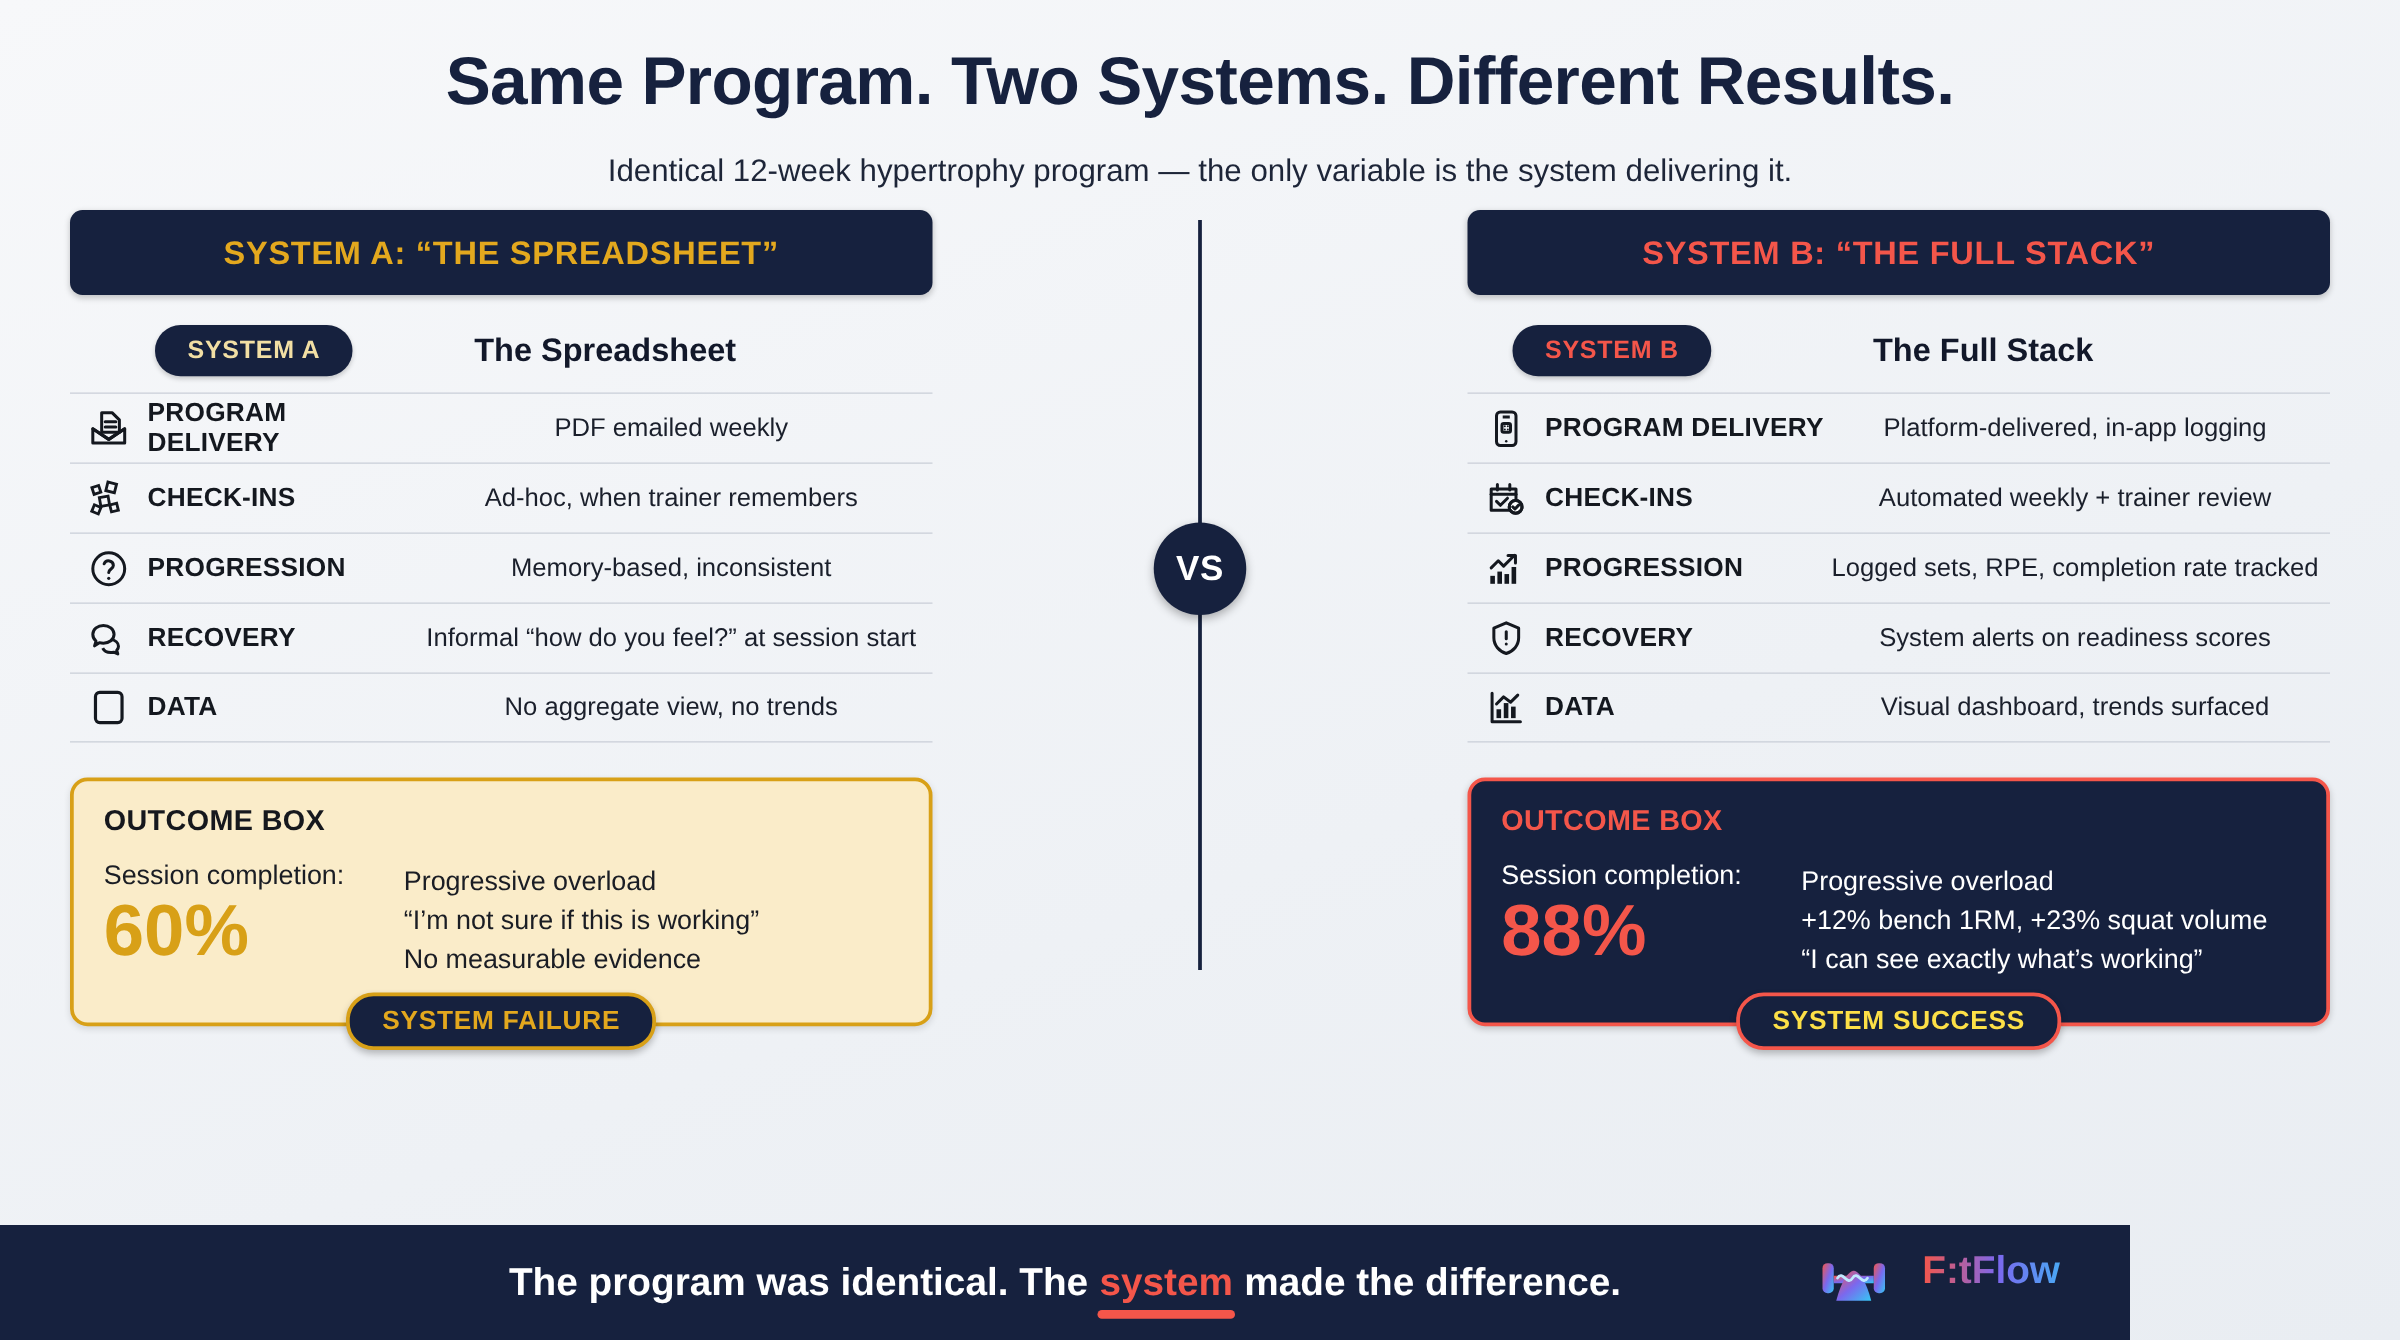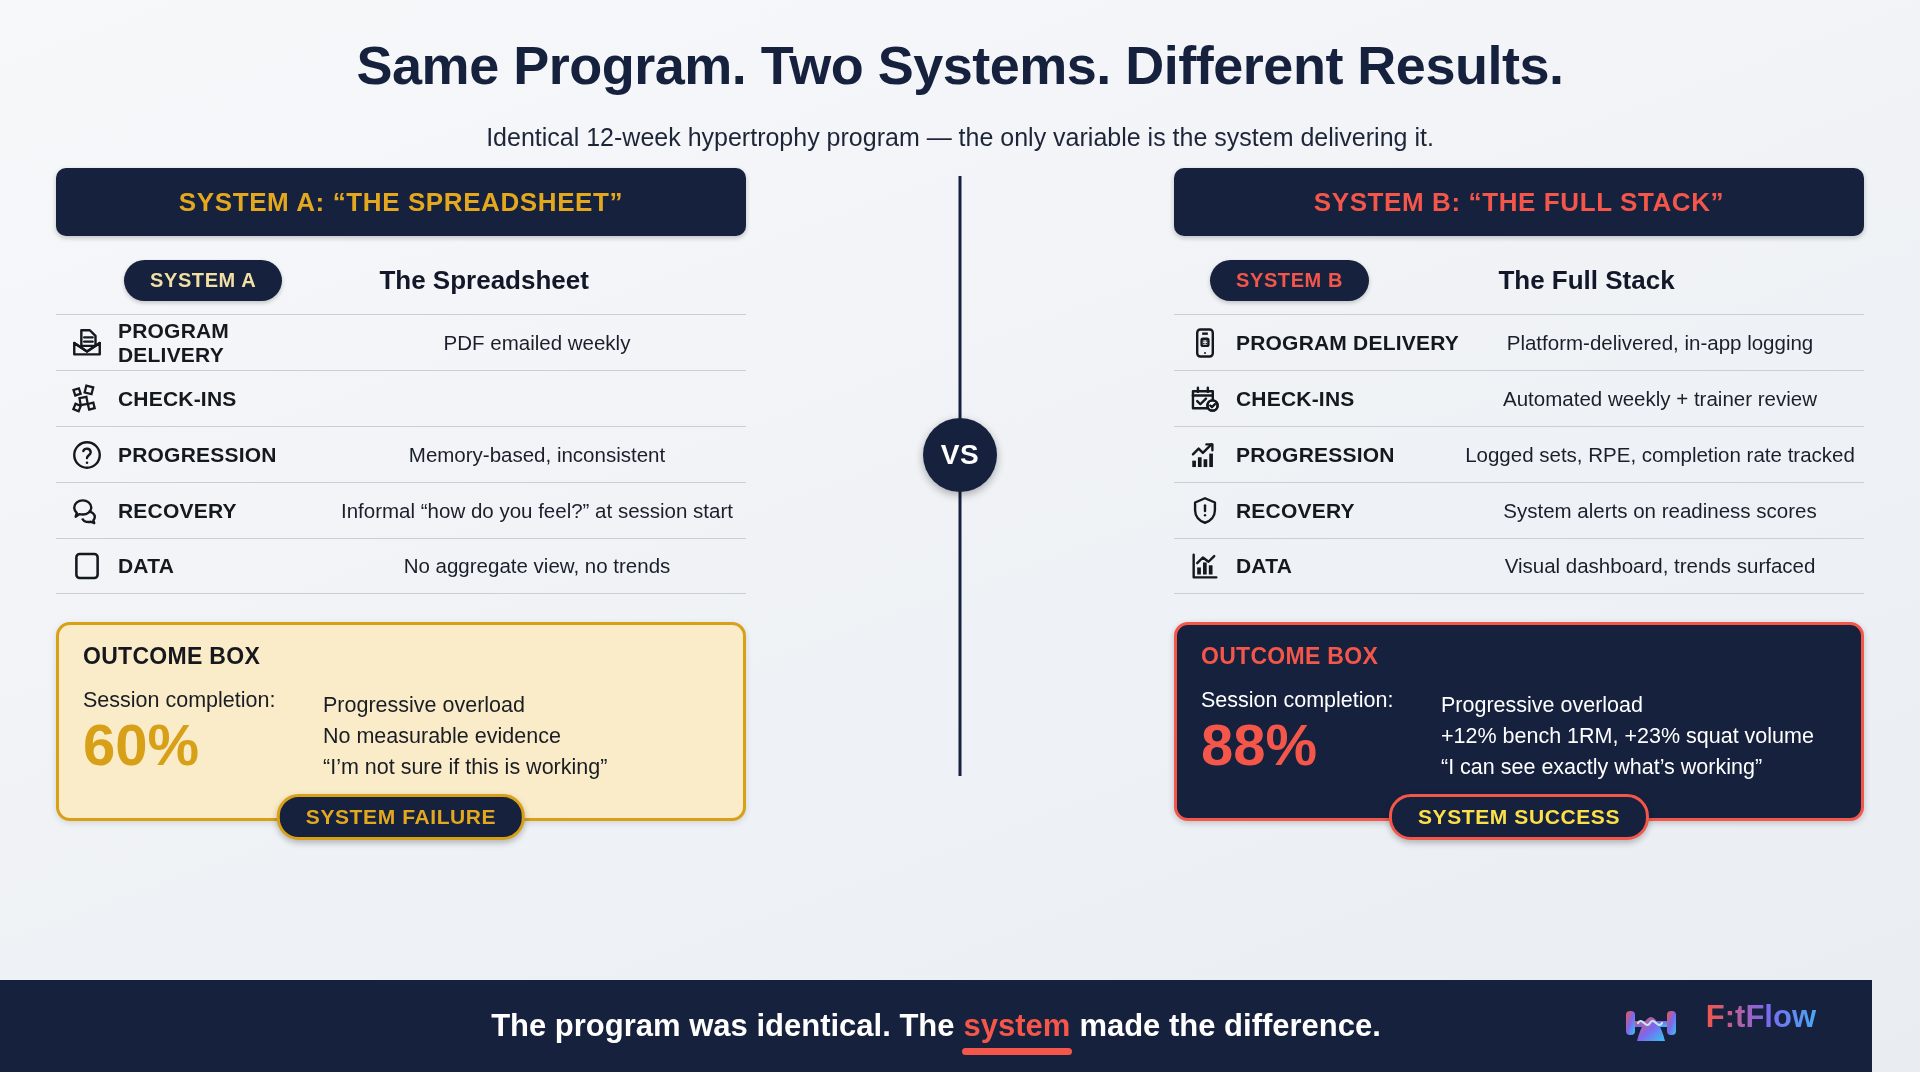--- a/index.html
+++ b/index.html
@@ -148,21 +148,21 @@
     width: 74px; height: 74px; border-radius: 50%;
     background: #16213e; color: #ffffff;
     display: flex; align-items: center; justify-content: center;
     font-size: 28px; font-weight: 700; letter-spacing: 0.5px;
     box-shadow: 0 3px 8px rgba(0,0,0,0.3);
   }
 
   
   .footer {
     position: absolute; left: 0; bottom: 0;
-    width: 1872px; height: 92px;
+    width: 1704px; height: 92px;
     background: #16213e;
     display: flex; align-items: center; justify-content: center;
   }
   .footer-text {
     font-size: 31px; font-weight: 700; color: #ffffff;
     display: flex; align-items: baseline; gap: 9px;
   }
   .hl { color: #f4564a; position: relative; }
   .hl::after {
     content: ""; position: absolute; left: -2px; right: -2px; bottom: -11px;
@@ -222,20 +222,21 @@
           <span class="row-icon">
             <svg width="34" height="34" viewBox="0 0 24 24" fill="none" stroke="#14181f" stroke-width="1.6">
               <rect x="3" y="5" width="4" height="4" transform="rotate(-18 5 7)"></rect>
               <rect x="11" y="3" width="5" height="5" transform="rotate(14 13 5)"></rect>
               <rect x="7" y="11" width="5" height="5" transform="rotate(-10 9 13)"></rect>
               <rect x="3" y="16" width="4" height="4" transform="rotate(22 5 18)"></rect>
               <rect x="13" y="15" width="4" height="4" transform="rotate(-14 15 17)"></rect>
             </svg>
           </span>
           <span class="row-label">CHECK-INS</span>
+          <span class="row-value">Ad-hoc, when trainer remembers</span>
         </div>
 
         <div class="row">
           <span class="row-icon">
             <svg width="34" height="34" viewBox="0 0 24 24" fill="none" stroke="#14181f" stroke-width="1.7" stroke-linecap="round">
               <circle cx="12" cy="12" r="9"></circle>
               <path d="M9.4 9.2a2.7 2.7 0 0 1 5.2 1c0 1.8-2.6 2.1-2.6 3.9"></path>
               <circle cx="12" cy="17.4" r="0.9" fill="#14181f" stroke="none"></circle>
             </svg>
           </span>
@@ -267,22 +268,22 @@
 
       <div class="outcome outcome-a">
         <div class="outcome-title">OUTCOME BOX</div>
         <div class="outcome-body">
           <div class="metric">
             <div class="metric-label">Session completion:</div>
             <div class="metric-value">60%</div>
           </div>
           <div class="notes">
             <div>Progressive overload</div>
+            <div>“I’m not sure if this is working”</div>
             <div>No measurable evidence</div>
-            <div>“I’m not sure if this is working”</div>
           </div>
         </div>
         <div class="verdict verdict-a">SYSTEM FAILURE</div>
       </div>
     </div>
 
     <div class="col col-b">
       <div class="band band-b">
         <span class="band-text">SYSTEM B: “THE FULL STACK”</span>
       </div>

